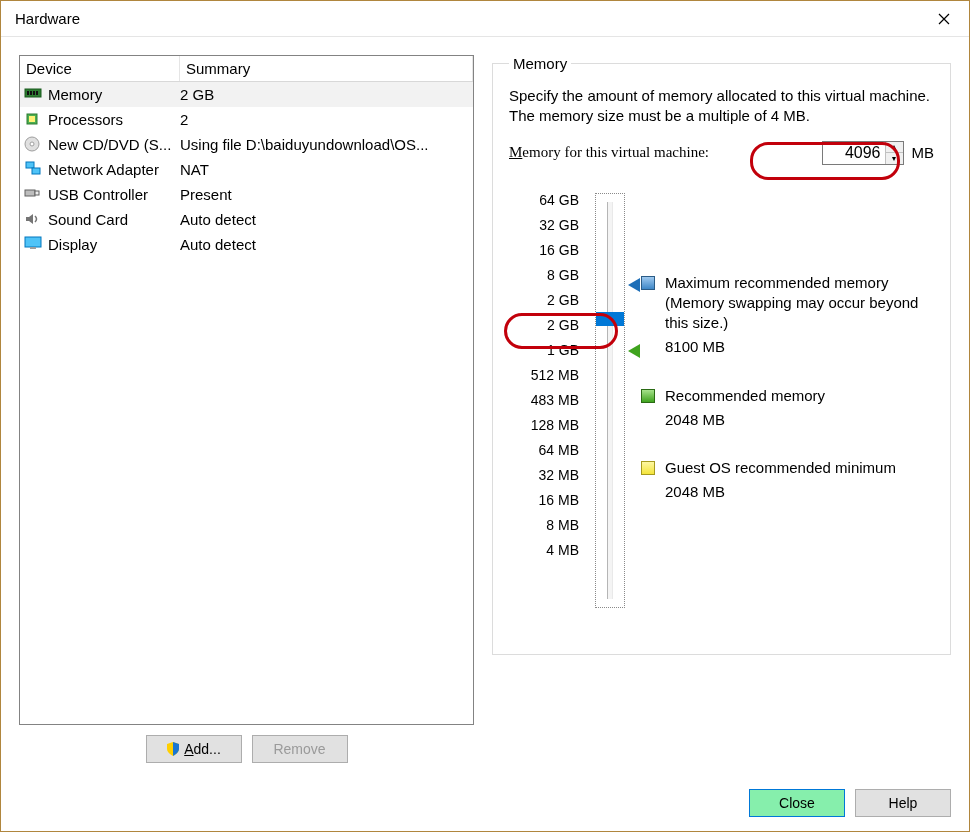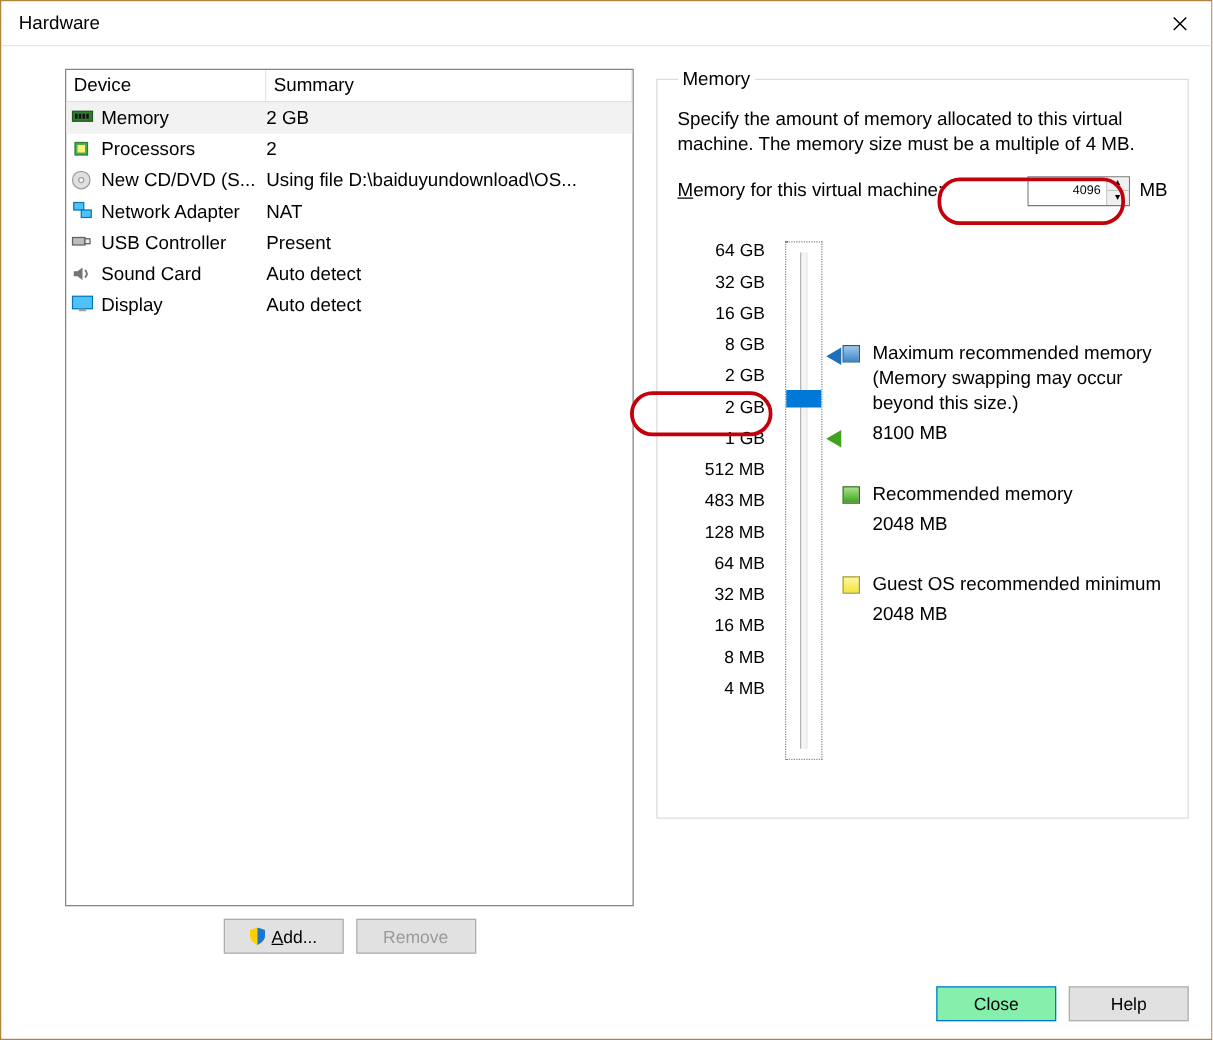--- a/index.html
+++ b/index.html
@@ -34,21 +34,20 @@
   .body {
     flex: 1;
     padding: 18px 18px 0 18px;
     display: flex;
     gap: 18px;
   }
   
   .left {
     display: flex; flex-direction: column;
     width: 455px;
-    margin-left: 33px;
   }
   .device-list {
     flex: 1;
     border: 1px solid #838383;
     background: #fff;
     overflow: hidden;
   }
   .dl-header {
     display: flex;
     border-bottom: 1px solid #d8d8d8;
@@ -118,32 +117,32 @@
   }
   .desc { font-size: 15px; line-height: 1.35; }
   .mem-input-row {
     display: flex;
     align-items: center;
     margin-top: 14px;
     gap: 8px;
     position: relative;
   }
   .mem-input-row .label u { text-decoration: underline; }
-  .mem-input-row .label { flex: 0 0 auto; }
+  .mem-input-row .label { flex: 0 0 auto; font-family: Liberation Serif, serif; }
   .spinner {
     display: flex;
     border: 1px solid #7a7a7a;
     height: 24px;
   }
   .spinner input {
     width: 62px;
     border: none;
     text-align: right;
     padding: 0 4px;
-    font-size: 10px;
+    font-size: 16px;
     outline: none;
   }
   .spinner .spin-btns {
     width: 18px;
     display: flex; flex-direction: column;
     border-left: 1px solid #c0c0c0;
   }
   .spinner .spin-btns div {
     flex: 1;
     display: flex; align-items: center; justify-content: center;

